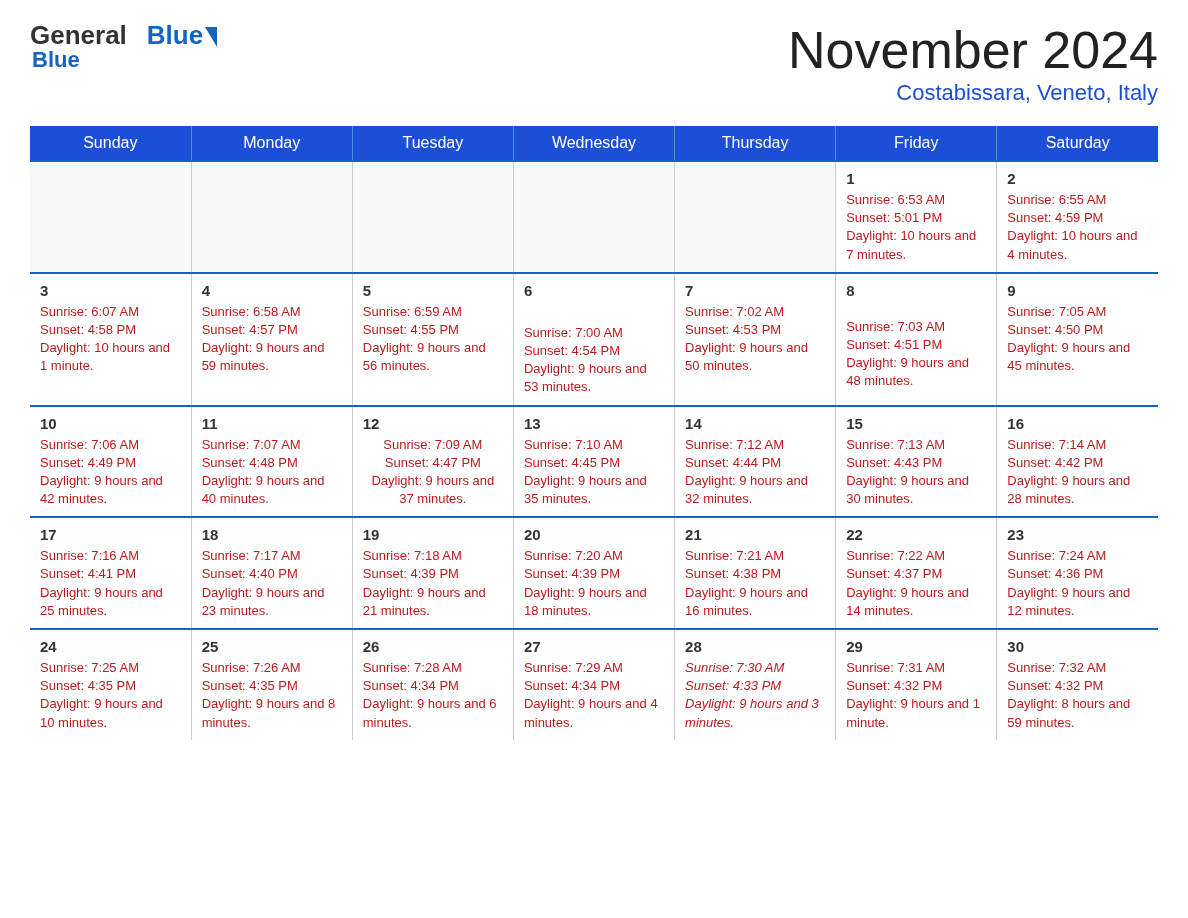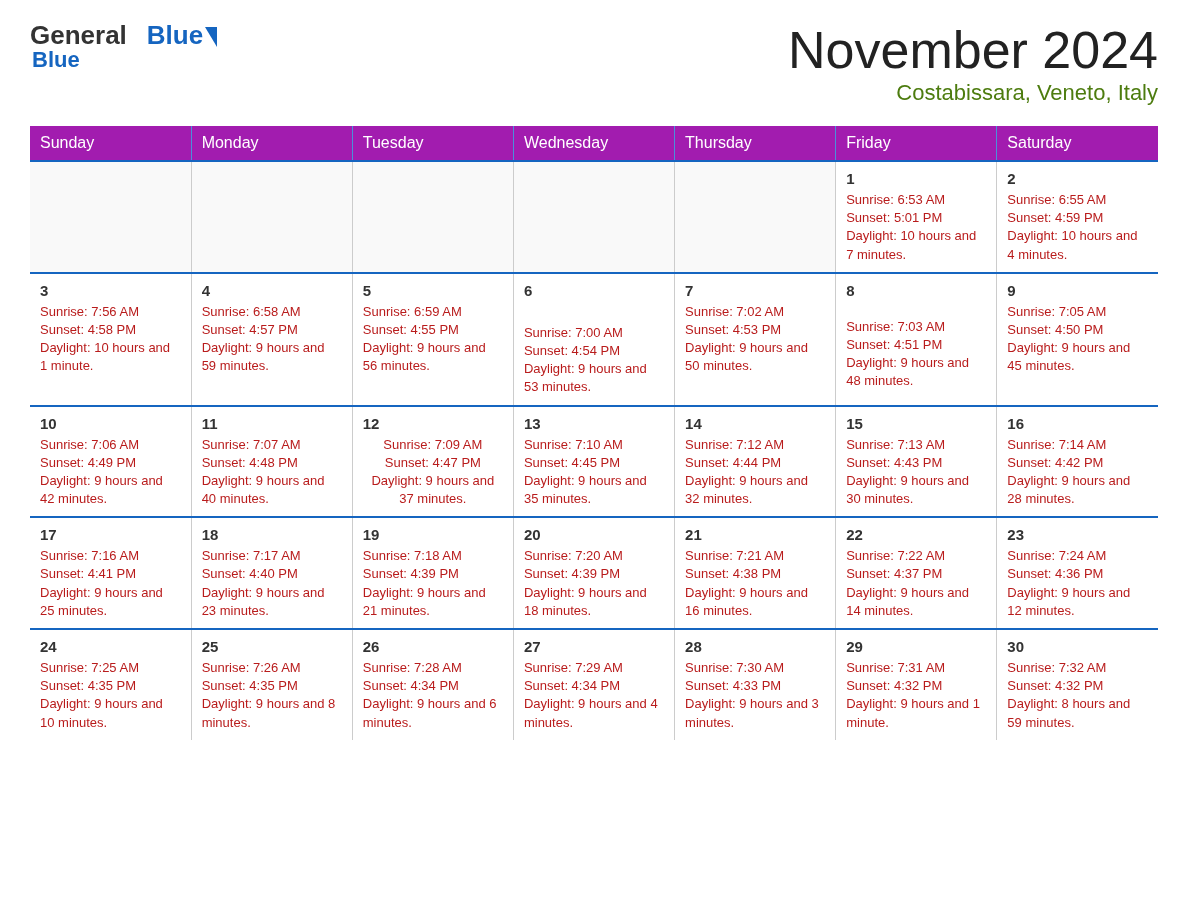--- a/index.html
+++ b/index.html
@@ -55,34 +55,34 @@
     .title-block {
       text-align: right;
     }
     .month-title {
       font-size: 52px;
       font-weight: normal;
       color: #222;
     }
     .location {
       font-size: 22px;
-      color: #4d7c0f;
+      color: #1d4ed8;
     }
     .calendar {
       width: 100%;
       border-collapse: collapse;
       table-layout: fixed;
     }
     .calendar thead tr th {
-      background: #a21caf;
+      background: #1d4ed8;
       color: #fff;
       font-size: 16px;
       font-weight: normal;
       padding: 8px 10px;
-      text-align: left;
+      text-align: center;
       border-right: 1px solid #4a90d9;
     }
     .calendar thead tr th:last-child {
       border-right: none;
     }
     .calendar tbody tr {
       border-top: 2px solid #1565c0;
     }
     .calendar tbody tr td {
       vertical-align: top;
@@ -158,21 +158,21 @@
         <td>
           <span class="day-number">2</span>
           <div class="day-info" style="white-space: pre-line;">Sunrise: 6:55 AM
 Sunset: 4:59 PM
 Daylight: 10 hours and 4 minutes.</div>
         </td>
       </tr>
       <tr>
         <td>
           <span class="day-number">3</span>
-          <div class="day-info" style="white-space: pre-line;">Sunrise: 7:56 AM
+          <div class="day-info" style="white-space: pre-line;">Sunrise: 6:07 AM
 Sunset: 4:58 PM
 Daylight: 10 hours and 1 minute.</div>
         </td>
         <td>
           <span class="day-number">4</span>
           <div class="day-info" style="white-space: pre-line;">Sunrise: 6:58 AM
 Sunset: 4:57 PM
 Daylight: 9 hours and 59 minutes.</div>
         </td>
         <td>
@@ -314,21 +314,21 @@
 Daylight: 9 hours and 6 minutes.</div>
         </td>
         <td>
           <span class="day-number">27</span>
           <div class="day-info" style="white-space: pre-line;">Sunrise: 7:29 AM
 Sunset: 4:34 PM
 Daylight: 9 hours and 4 minutes.</div>
         </td>
         <td>
           <span class="day-number">28</span>
-          <div class="day-info" style="white-space: pre-line;">Sunrise: 7:30 AM
+          <div class="day-info" style="white-space: pre-line; font-style: italic;">Sunrise: 7:30 AM
 Sunset: 4:33 PM
 Daylight: 9 hours and 3 minutes.</div>
         </td>
         <td>
           <span class="day-number">29</span>
           <div class="day-info" style="white-space: pre-line;">Sunrise: 7:31 AM
 Sunset: 4:32 PM
 Daylight: 9 hours and 1 minute.</div>
         </td>
         <td>

